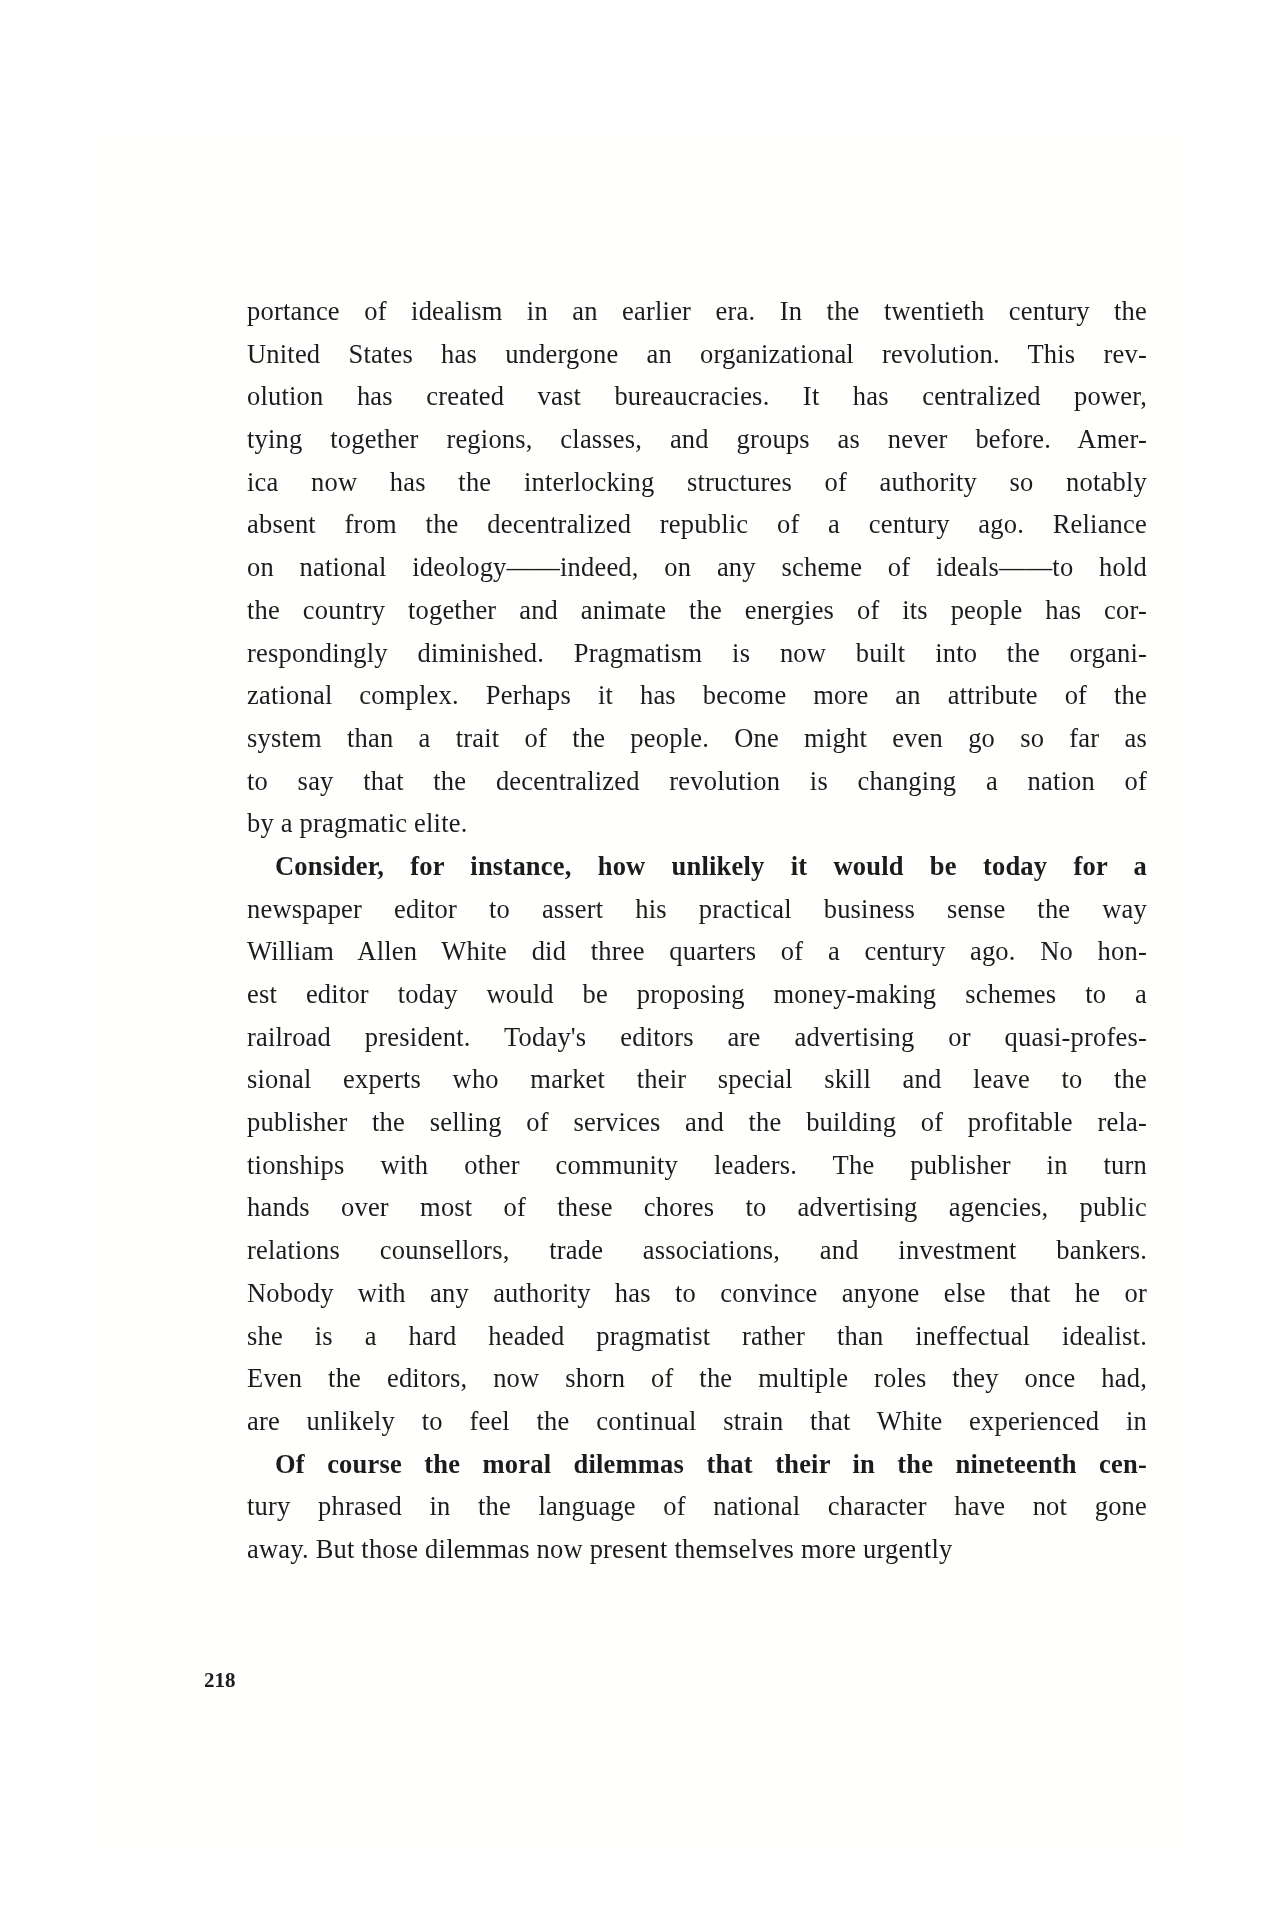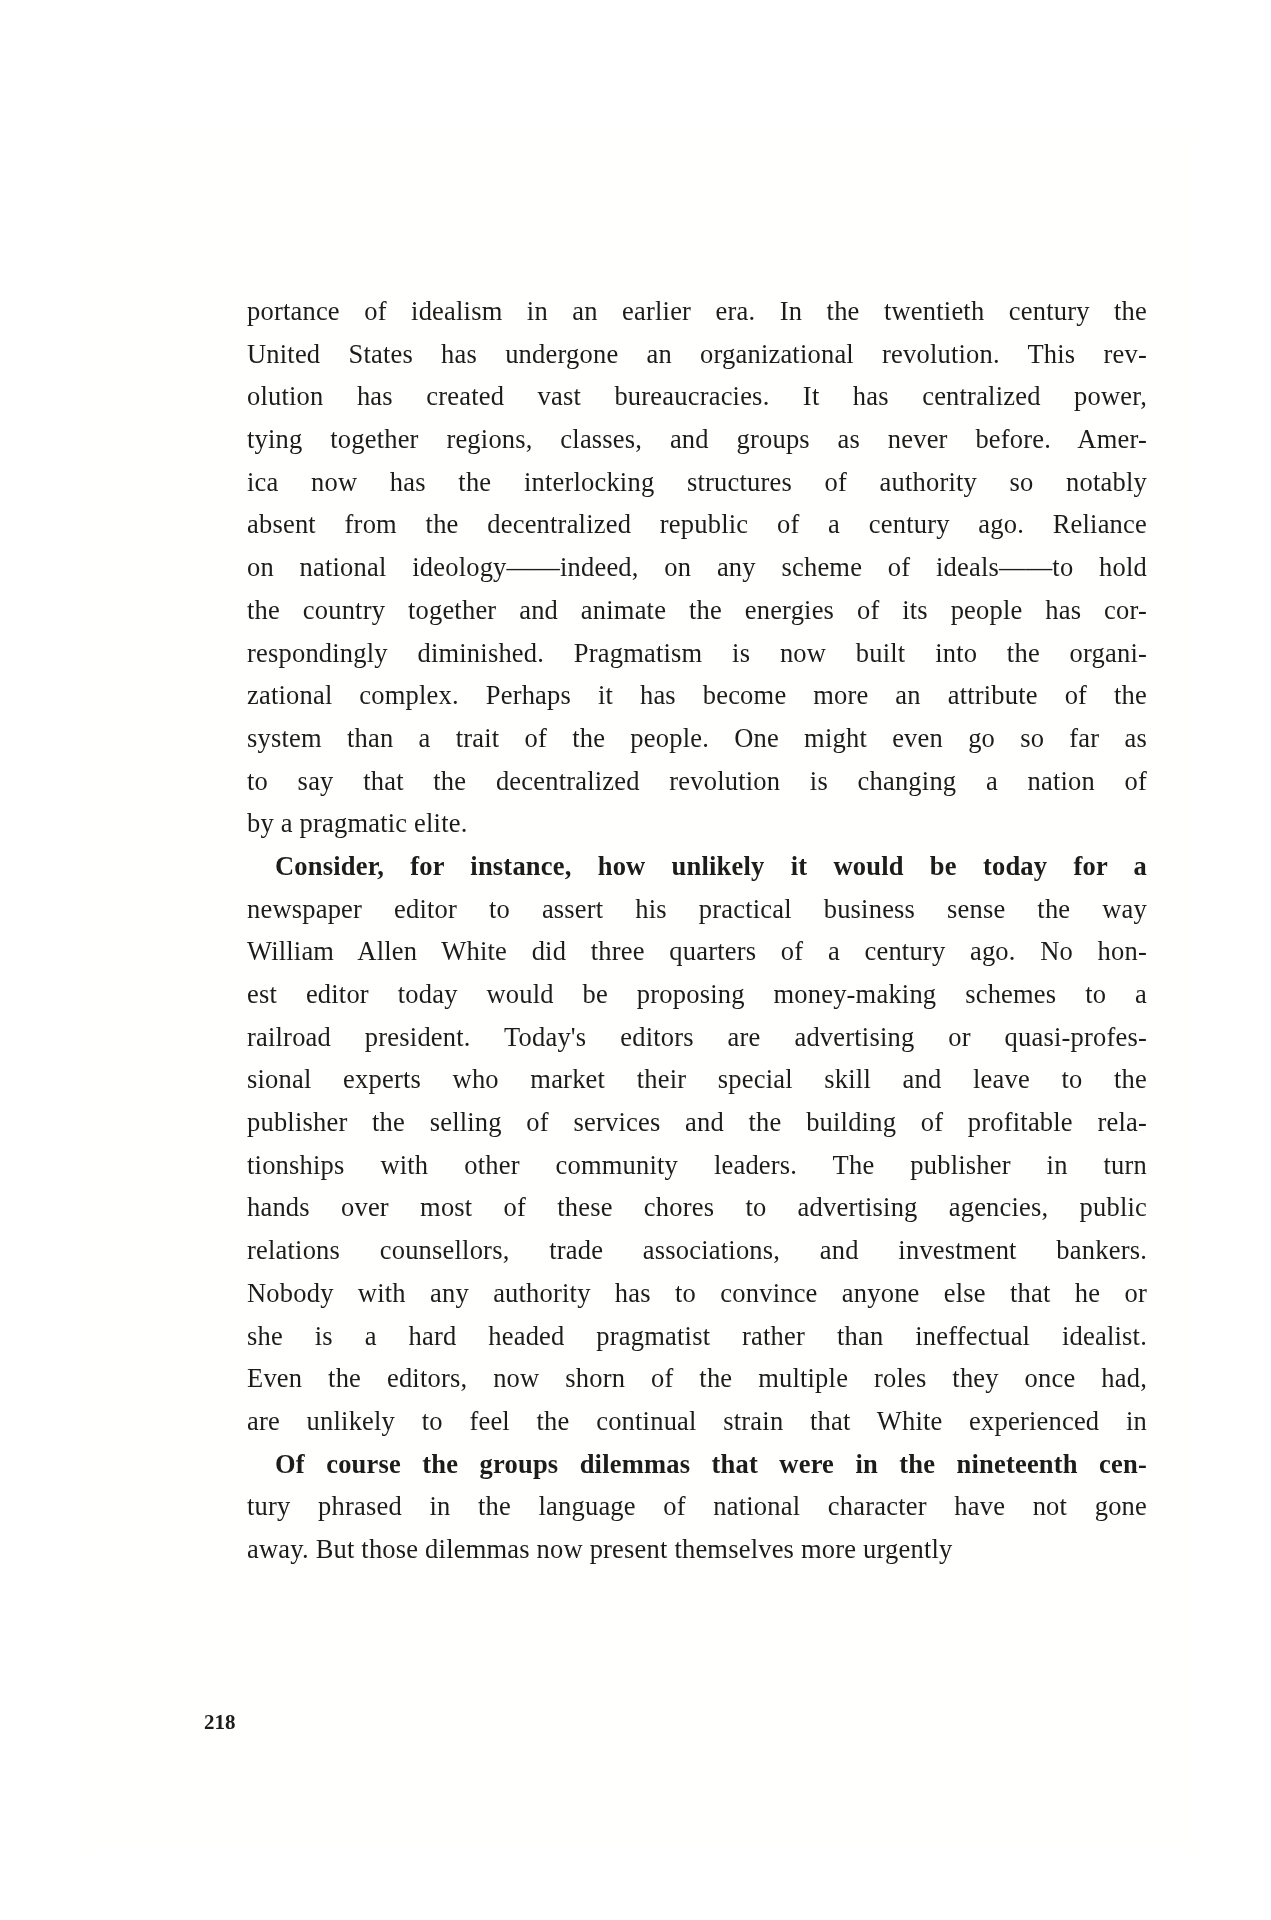--- a/index.html
+++ b/index.html
@@ -49,21 +49,20 @@
       font-weight: bold;
     }
     .page-number {
       position: absolute;
       left: 204px;
       top: 1668px;
       font-family: "Liberation Serif", "DejaVu Serif", serif;
       font-size: 21px;
       font-weight: bold;
       color: #1c1c1c;
-      margin-top: 42px;
     }
   </style>
 </head>
 <body>
 
 <div class="page"></div>
 
 <div class="text-block" id="text-block">
     <div class="paragraph">
       <span class="line">portance of idealism in an earlier era. In the twentieth century the</span>
@@ -90,19 +89,19 @@
       <span class="line">publisher the selling of services and the building of profitable rela-</span>
       <span class="line">tionships with other community leaders. The publisher in turn</span>
       <span class="line">hands over most of these chores to advertising agencies, public</span>
       <span class="line">relations counsellors, trade associations, and investment bankers.</span>
       <span class="line">Nobody with any authority has to convince anyone else that he or</span>
       <span class="line">she is a hard headed pragmatist rather than ineffectual idealist.</span>
       <span class="line">Even the editors, now shorn of the multiple roles they once had,</span>
       <span class="line">are unlikely to feel the continual strain that White experienced in</span>
     </div>
     <div class="paragraph">
-      <span class="line indent">Of course the groups dilemmas that were in the nineteenth cen-</span>
+      <span class="line indent">Of course the moral dilemmas that their in the nineteenth cen-</span>
       <span class="line">tury phrased in the language of national character have not gone</span>
       <span class="line last">away. But those dilemmas now present themselves more urgently</span>
     </div>
   </div>
 
 <div class="page-number">218</div>
 
 </body></html>

